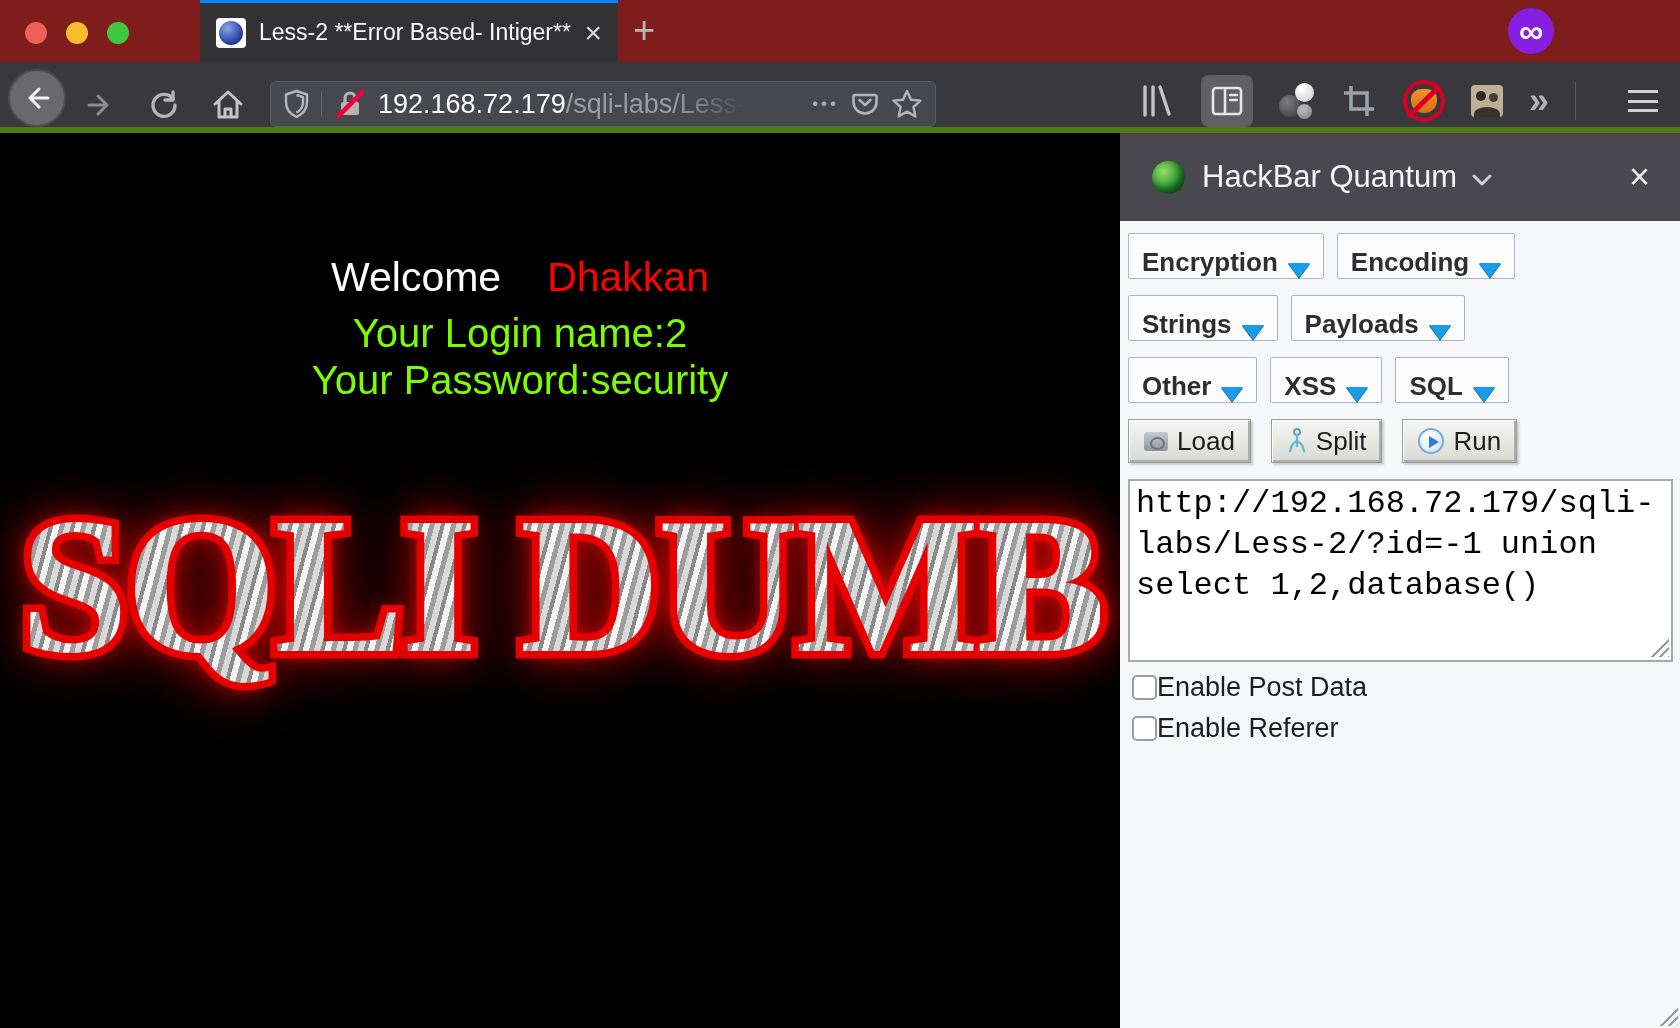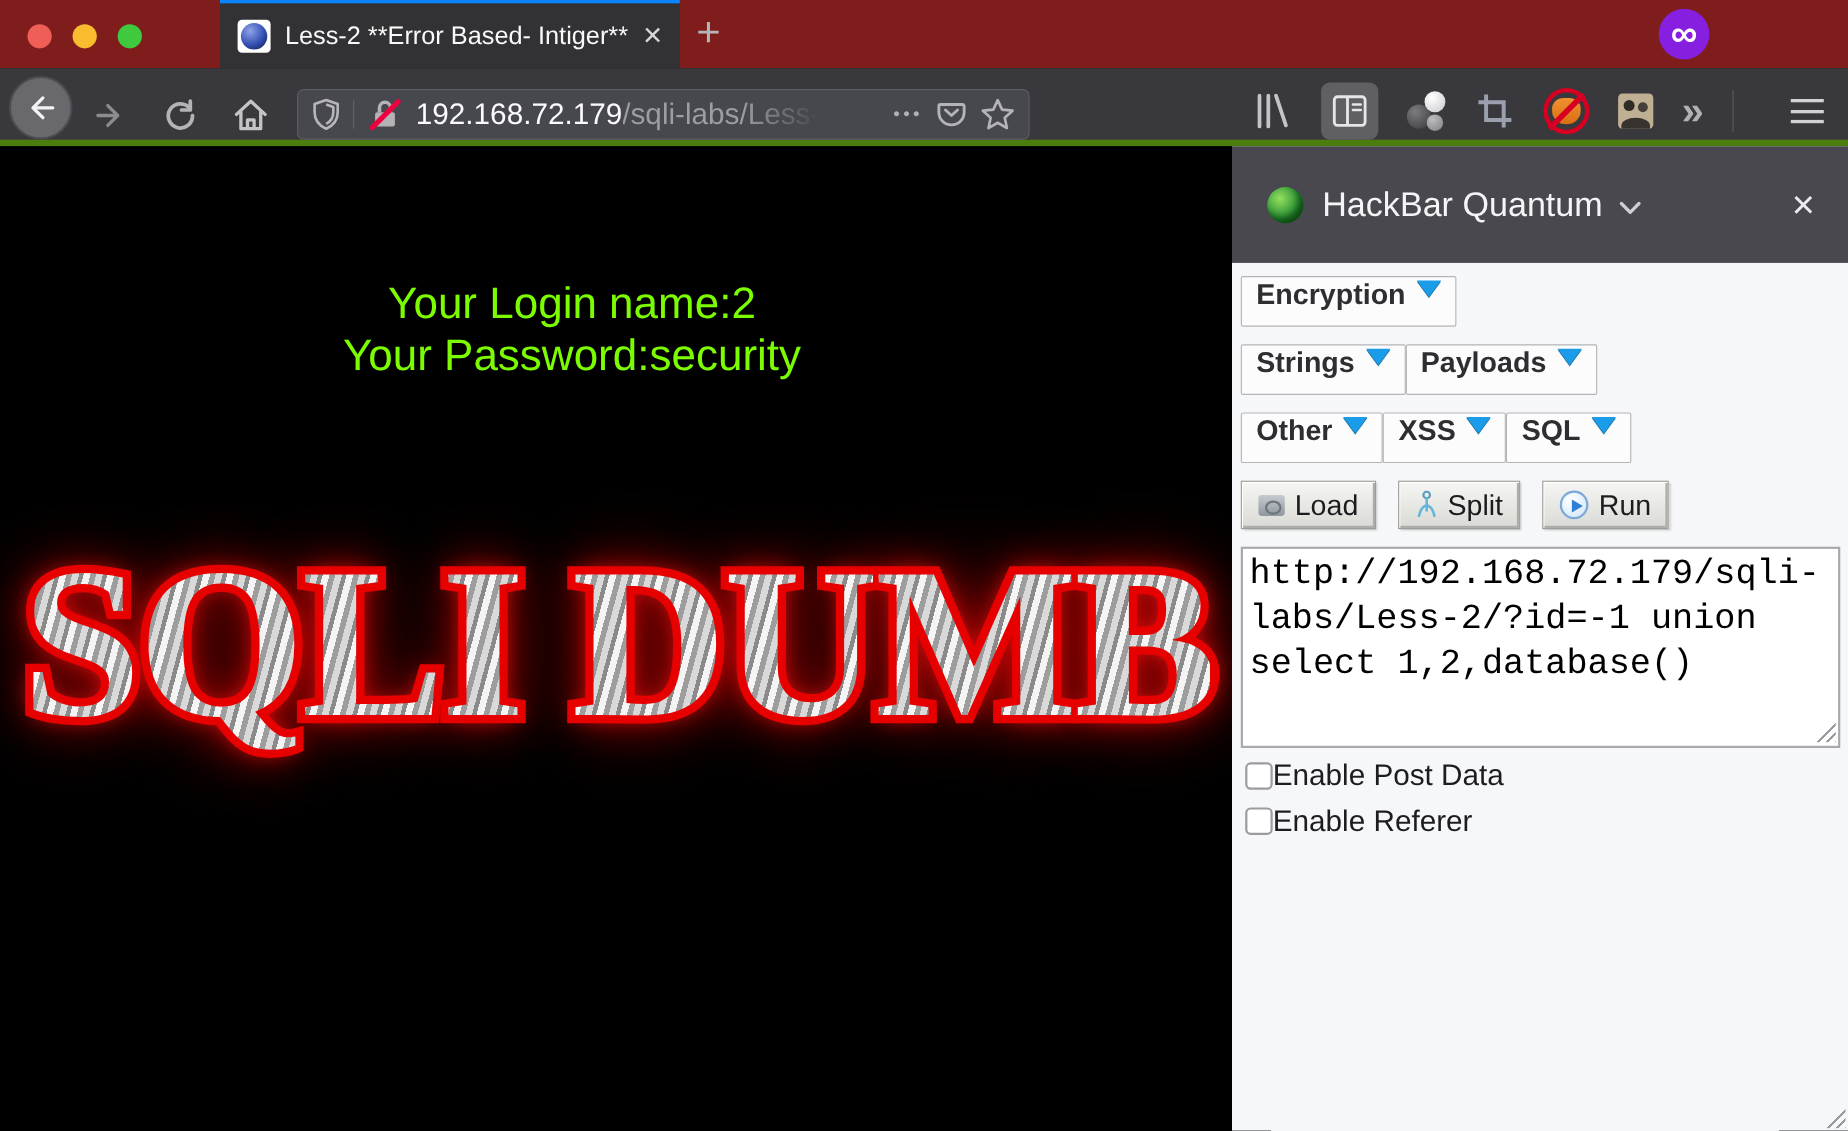--- a/index.html
+++ b/index.html
@@ -82,33 +82,33 @@
                 font-family:"Liberation Serif", serif; font-weight:bold; font-size:195px; line-height:1;
                 letter-spacing:-3px; }
   .logo-back { color:#ff1a1a; -webkit-text-stroke:15px #e60000;
                text-shadow:0 0 18px rgba(255,30,30,.95), 0 0 38px rgba(255,0,0,.8),
                            0 0 60px rgba(220,0,0,.55), 0 0 90px rgba(200,0,0,.4); }
   .logo-front { background:repeating-linear-gradient(105deg,#f4f4f4 0 6px,#9d9d9d 6px 11px,#d9d9d9 11px 17px,#8a8a8a 17px 21px);
                 -webkit-background-clip:text; background-clip:text; color:transparent; }
 
   
   .sidebar { flex:1; background:#f6f7f8; display:flex; flex-direction:column; position:relative; }
-  .sb-header { height:106px; background:#48484e; display:flex; align-items:center;
+  .sb-header { height:88px; background:#48484e; display:flex; align-items:center;
                padding:0 30px 0 32px; flex:none; }
   .hb-logo { width:33px; height:33px; border-radius:50%; flex:none;
              background:radial-gradient(circle at 35% 32%, #93e05f, #2c9235 55%, #135c1c 95%);
              box-shadow:inset -4px -5px 6px rgba(0,40,0,.55); }
   .hb-title { margin-left:17px; color:#f5f5f7; font-size:31px; }
   .hb-chevron { margin-left:15px; margin-top:6px; }
   .hb-close { margin-left:auto; color:#ececee; font-size:36px; line-height:36px; }
 
   .sb-body { flex:1; padding:12px 0 0 8px; position:relative; }
   .menu-row { margin-bottom:16px; display:flex; }
-  .menu-btn { display:inline-flex; align-items:flex-start; background:#fcfcfd; border:1px solid #b4b4b8;
-              border-radius:2px; height:46px; padding:0 13px; margin-right:0;
+  .menu-btn { display:inline-flex; align-items:flex-end; background:#fcfcfd; border:1px solid #b4b4b8;
+              border-radius:2px; height:46px; padding:0 13px; margin-right:13px;
               font-weight:bold; font-size:26px; color:#2e2e32; gap:10px; }
   .tri { width:0; height:0; border-left:11px solid transparent; border-right:11px solid transparent;
          border-top:15px solid #1b9ce8; filter:drop-shadow(0 1px 0 #10628f); margin-top:3px; }
   .action-row { margin:4px 0 0 0; display:flex; }
   .action-btn { height:44px; display:inline-flex; align-items:center; gap:9px; padding:0 15px;
                 font-size:26px; color:#1c1c1e; background:linear-gradient(#f6f6f4,#d9d9d5);
                 border:1px solid #9c9c98; margin-right:20px;
                 box-shadow:inset 1px 1px 0 #ffffff, inset -2px -2px 0 #adada9, 2px 2px 2px rgba(0,0,0,.18); }
   .load-glyph { width:24px; height:19px; background:linear-gradient(#c6cbd0,#8f979e); border-radius:3px;
                 position:relative; }
@@ -245,20 +245,21 @@
       <div class="chev2">»</div>
       <div class="tb-div"></div>
       <div class="hamburger"></div>
     </div>
   </div>
 
   <div class="content">
 
     <div class="page">
       <div class="page-text">
+        <div class="welcome-line"><span>Welcome</span><span class="uname">Dhakkan</span></div>
         <div class="green-line">Your Login name:2</div>
         <div class="green-line">Your Password:security</div>
       </div>
       <div class="logo-wrap">
         <div class="logo-layer logo-back">SQLI DUMB</div>
         <div class="logo-layer logo-front">SQLI DUMB</div>
       </div>
     </div>
 
     <div class="sidebar">
@@ -271,20 +272,24 @@
         <div class="hb-close">×</div>
       </div>
 
       <div class="sb-body">
 
         <div class="menu-row">
           <div class="menu-btn">
             <span>Encryption</span>
             <span class="tri"></span>
           </div>
+          <div class="menu-btn">
+            <span>Encoding</span>
+            <span class="tri"></span>
+          </div>
         </div>
 
         <div class="menu-row">
           <div class="menu-btn">
             <span>Strings</span>
             <span class="tri"></span>
           </div>
           <div class="menu-btn">
             <span>Payloads</span>
             <span class="tri"></span>

